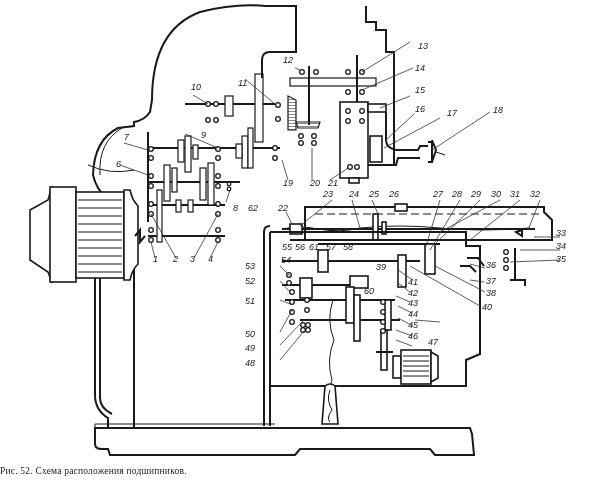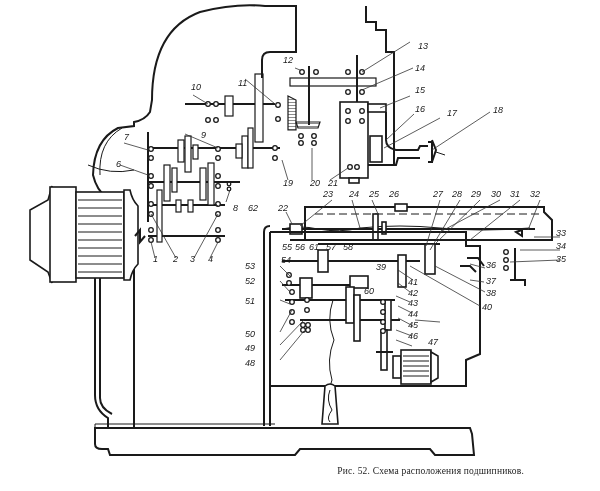--- a/index.html
+++ b/index.html
@@ -6,21 +6,21 @@
   body{width:600px;height:491px;overflow:hidden;position:relative;font-family:"Liberation Serif",serif;}
   #diagram{position:absolute;left:0;top:0;width:600px;height:491px;}
   .ln{stroke:#1a1a1a;fill:none;stroke-width:2;}
   .thin{stroke:#1a1a1a;fill:none;stroke-width:1;}
   .fillw{fill:#ffffff;stroke:#1a1a1a;stroke-width:1.6;}
   .gear{fill:#ffffff;stroke:#1a1a1a;stroke-width:1.2;}
   .hatch{fill:url(#hatch);stroke:#1a1a1a;stroke-width:1.2;}
   .brg{fill:#fff;stroke:#1a1a1a;stroke-width:1.3;}
   .lbl{font-family:"Liberation Sans",sans-serif;font-style:italic;font-size:9px;fill:#1a1a1a;}
   .leader{stroke:#333;stroke-width:0.8;fill:none;}
-  #caption{position:absolute;left:0;width:524px;top:466px;text-align:right;font-size:9.5px;color:#222;font-family:"Liberation Serif",serif;letter-spacing:0.2px;}
+  #caption{position:absolute;left:0;width:524px;top:466px;text-align:left;font-size:9.5px;color:#222;font-family:"Liberation Serif",serif;letter-spacing:0.2px;}
 </style>
 </head>
 <body>
 
 <svg id="diagram" viewBox="0 0 600 491" xmlns="http://www.w3.org/2000/svg">
   <defs>
     <pattern id="hatch" width="3" height="3" patternUnits="userSpaceOnUse" patternTransform="rotate(0)">
       <rect width="3" height="3" fill="#fff"></rect>
       <line x1="0" y1="0" x2="3" y2="0" stroke="#1a1a1a" stroke-width="1"></line>
     </pattern>

